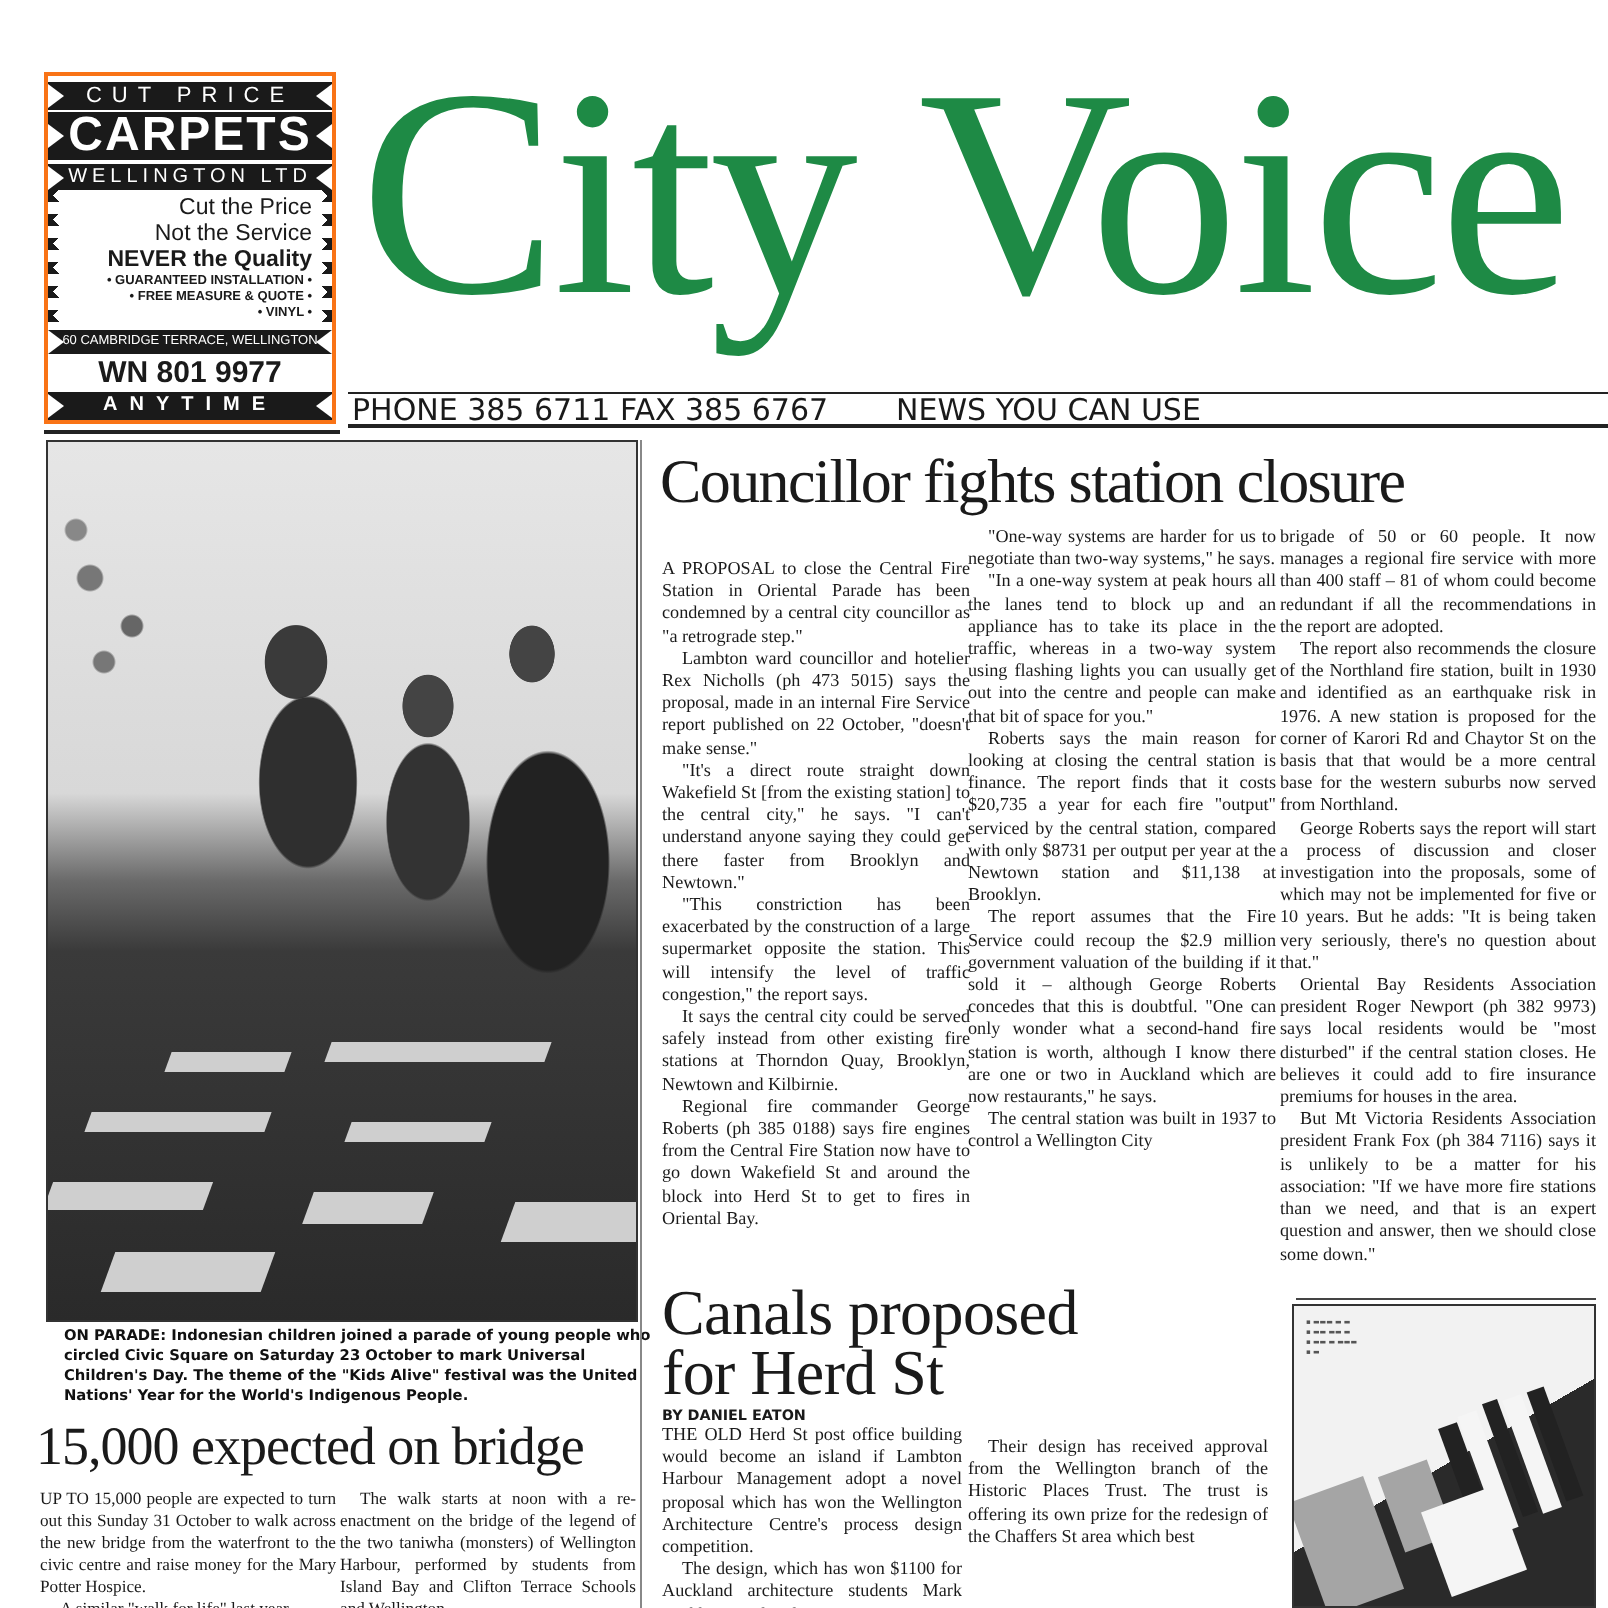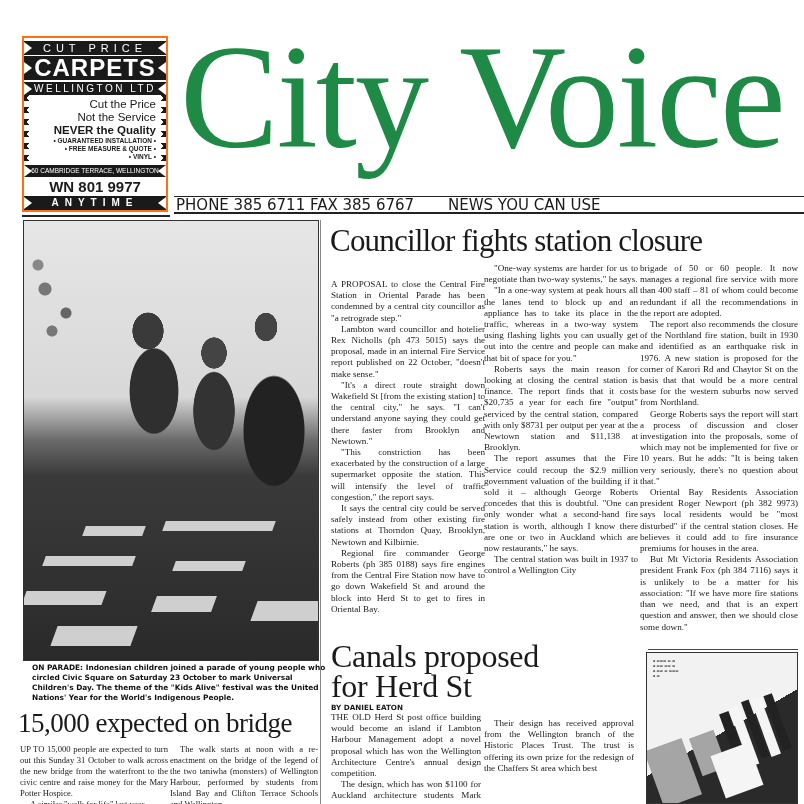--- a/index.html
+++ b/index.html
@@ -160,21 +160,21 @@
   <p class="indent">But Mt Victoria Residents Association president Frank Fox (ph 384 7116) says it is unlikely to be a matter for his association: "If we have more fire stations than we need, and that is an expert question and answer, then we should close some down."</p>
 </div>
 <div class="lead-end-rule"></div>
 
 <div class="h-canals">
   <div>Canals proposed</div>
   <div>for Herd St</div>
 </div>
 <div class="byline">BY DANIEL EATON</div>
 <div class="canal-col c1">
-  <p>THE OLD Herd St post office building would become an island if Lambton Harbour Management adopt a novel proposal which has won the Wellington Architecture Centre's annual design competition.</p>
+  <p>THE OLD Herd St post office building would become an island if Lambton Harbour Management adopt a novel proposal which has won the Wellington Architecture Centre's process design competition.</p>
   <p class="indent">The design, which has won $1100 for Auckland architecture students Mark Pankhurst and Tadeusz Rajwar</p>
 </div>
 <div class="canal-col c2">
   <p class="indent">Their design has received approval from the Wellington branch of the Historic Places Trust. The trust is offering its own prize for the redesign of the Chaffers St area which best</p>
 </div>
 
 <div class="design">
   <div class="lbl">▪ ▬▬▬ ▬ ▬<br>▪ ▬▬ ▬▬ ▬<br>▪ ▬▬ ▬ ▬▬▬<br>▪ ▬</div>
   <div class="grey" style="left:6px; top:90px; width:40px; height:60px;"></div>
   <div class="grey" style="left:48px; top:80px; width:26px; height:40px;"></div>

